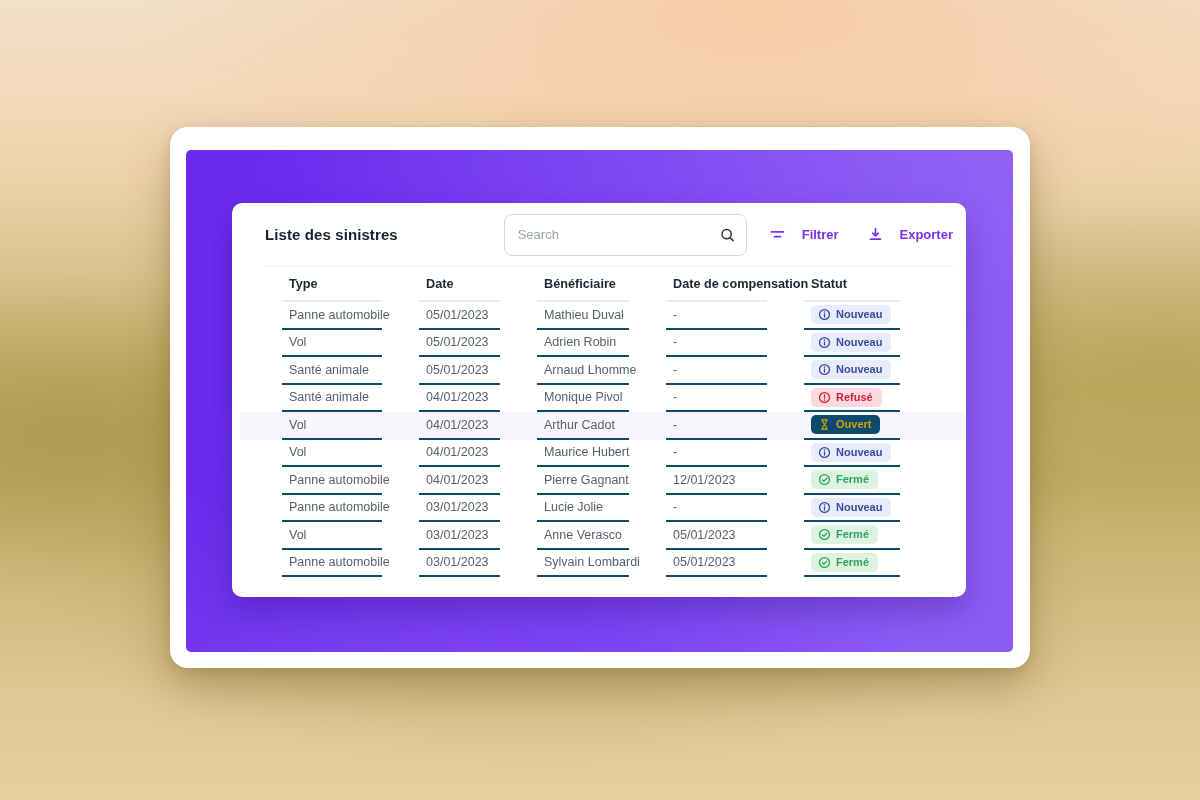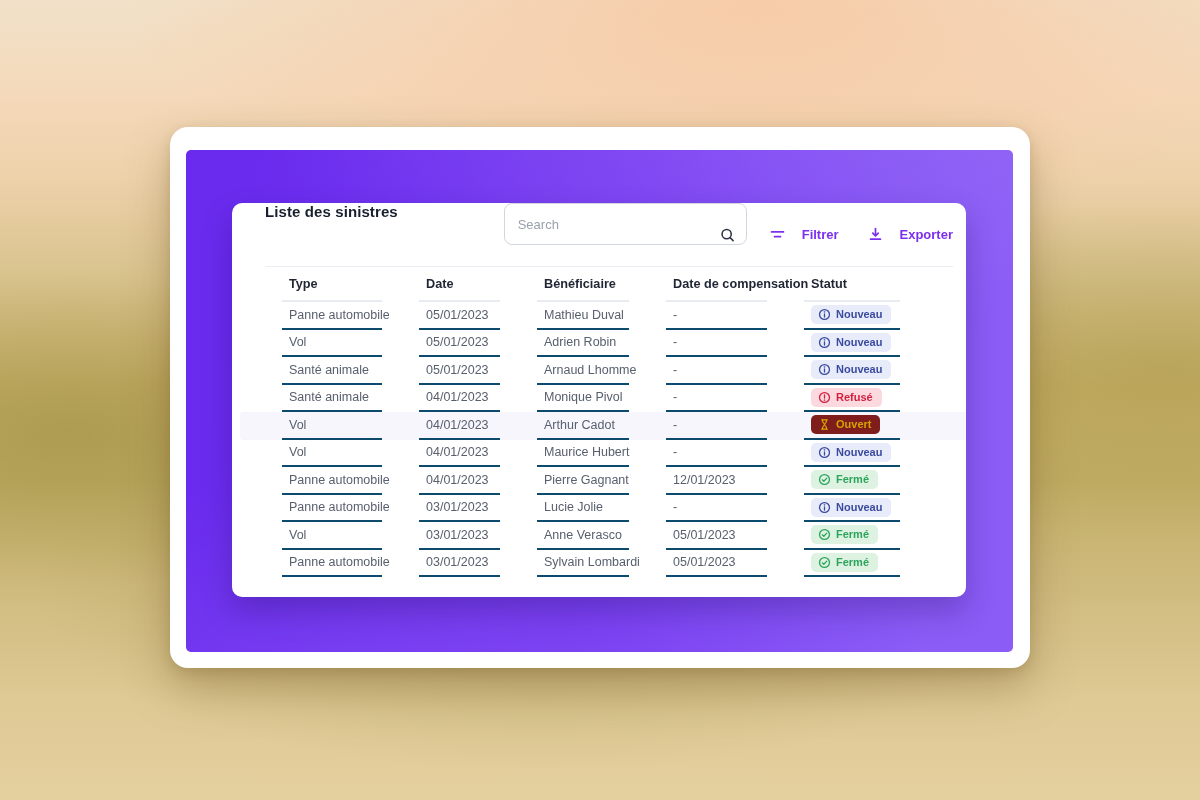--- a/index.html
+++ b/index.html
@@ -23,21 +23,21 @@
     background:
       radial-gradient(ellipse 900px 480px at 72% -22%, rgba(255,255,255,.10), rgba(255,255,255,0) 62%),
       radial-gradient(ellipse 700px 420px at 8% 118%, rgba(255,255,255,.08), rgba(255,255,255,0) 60%),
       linear-gradient(100deg, #6a2bee 8%, #7a40f2 52%, #8b5cf6 90%);
   }
   .card {
     position:absolute; left:46px; top:53px; width:734px; height:394px;
     background:#ffffff; border-radius:10px;
     box-shadow:0 14px 30px rgba(28,8,90,.28);
   }
-  .toolbar { height:63px; display:flex; padding:0 13px 0 33px; box-sizing:border-box; }
+  .toolbar { height:63px; display:flex; align-items:center; padding:0 13px 0 33px; box-sizing:border-box; }
   .title { font-size:15px; font-weight:700; color:#17202e; letter-spacing:.1px; }
   .search { position:relative; margin-left:auto; }
   .search input {
     width:243px; height:42px; box-sizing:border-box; border:1px solid #d2d6de; border-radius:8px;
     padding:0 36px 0 13px; font-size:13px; color:#333a46; outline:none; background:#fff;
     font-family:"Liberation Sans", sans-serif;
   }
   .search input::placeholder { color:#9aa1ad; }
   .search-icon { position:absolute; right:11px; top:50%; transform:translateY(-50%); width:17px; height:17px; color:#2c3442; pointer-events:none; }
   .actions { display:flex; align-items:center; gap:28px; margin-left:22px; }
@@ -198,21 +198,21 @@
         <span class="badge-label">Refusé</span>
       </span>
     </div>
   </div>
           <div class="row highlight">
     <div class="cell c-type">Vol</div>
     <div class="cell c-date">04/01/2023</div>
     <div class="cell c-benef">Arthur Cadot</div>
     <div class="cell c-comp">-</div>
     <div class="cell c-statut">
-      <span class="badge" style="background: #7f1d1d; color: rgb(214, 163, 0);">
+      <span class="badge" style="background: #0c4a6e; color: rgb(214, 163, 0);">
         <span class="badge-icon">
                   <svg viewBox="0 0 16 16" fill="none" stroke="currentColor" stroke-width="1.5" stroke-linecap="round" stroke-linejoin="round">
                     <path d="M4.6 2.2h6.8"></path>
                     <path d="M4.6 13.8h6.8"></path>
                     <path d="M5.6 2.2v1.9c0 1.8 2.4 2.6 2.4 3.9s-2.4 2.1-2.4 3.9v1.9"></path>
                     <path d="M10.4 2.2v1.9c0 1.8-2.4 2.6-2.4 3.9s2.4 2.1 2.4 3.9v1.9"></path>
                   </svg>
                 </span>
         <span class="badge-label">Ouvert</span>
       </span>

